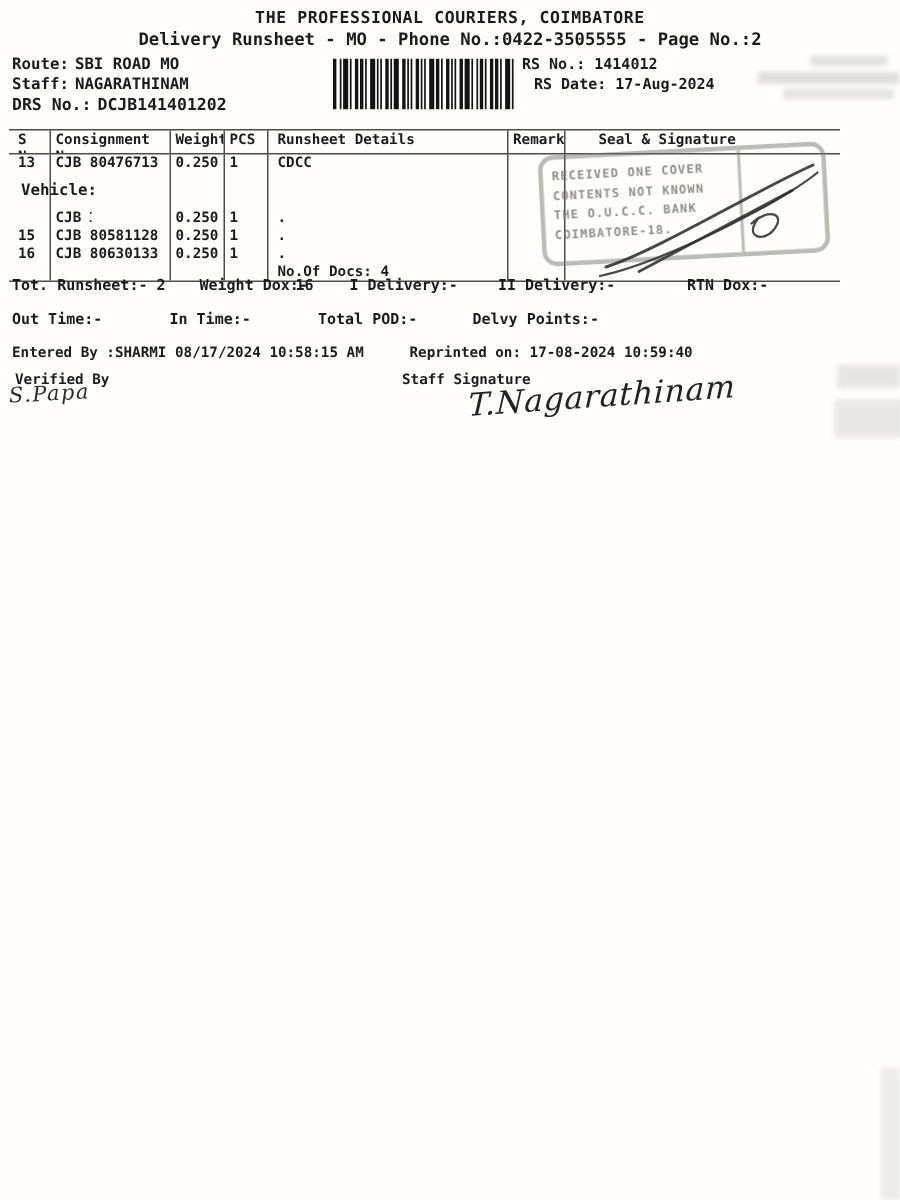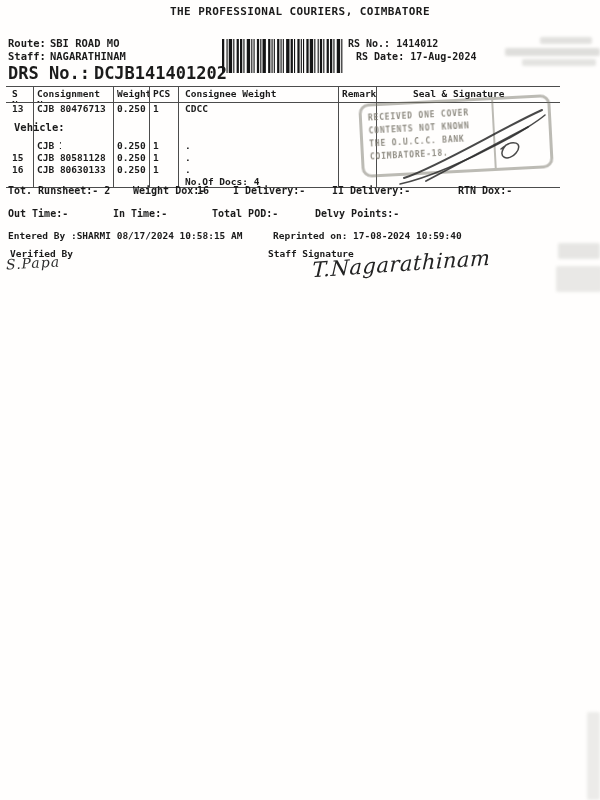--- a/index.html
+++ b/index.html
@@ -18,21 +18,21 @@
   .tbl{
     position:absolute;left:6px;top:86px;width:554px;
     display:grid;grid-template-columns:27px 80px 36px 29px 160px 38px 184px;
     border-top:1px solid #4c4c4c;border-bottom:1px solid #4c4c4c;
   }
   .cell{font-size:9.5px;font-weight:700;line-height:1.15;padding:1px 2px 0 3px;overflow:hidden;}
   .cell.head{height:13px;border-bottom:1px solid #4c4c4c;padding-top:2px;}
   .cell.c1,.cell.c2,.cell.c3,.cell.c4,.cell.c5,.cell.c6{border-left:1px solid #4c4c4c;}
   .cell.c0{padding-left:6px;}
   .cell.c4{padding-left:6px;}
-  .cell.head.c6{padding-left:36px;}
+  .cell.head.c6{padding-left:22px;}
   
   .stamp{
     position:absolute;left:360px;top:99px;width:186px;height:68px;
     border:3px solid rgba(122,119,108,.5);border-radius:10px;
     transform:rotate(-3deg);display:flex;z-index:3;
     filter:blur(.3px);
   }
   .stamp-left{width:124px;padding:5px 0 0 6px;}
   .stamp-line{font-size:8px;font-weight:700;letter-spacing:.8px;line-height:13px;color:rgba(124,121,110,.85);white-space:nowrap;}
   .stamp-divider{width:0;border-left:2.5px solid rgba(122,119,108,.5);margin:0;}
@@ -51,28 +51,29 @@
   }
   .smudge{position:absolute;background:#c9c9c5;filter:blur(1.6px);border-radius:2px;}
   .barcode{position:absolute;left:222px;top:39px;}
 </style>
 </head>
 <body>
 
 <div class="page">
 
   <div class="abs title">THE PROFESSIONAL COURIERS, COIMBATORE</div>
+  <div class="abs subtitle">Delivery Runsheet - MO - Phone No.:0422-3505555 - Page No.:2</div>
 
   <div class="abs meta" style="left:8px;top:37px;">
     <span class="lbl">Route:</span><span>SBI ROAD MO</span>
   </div>
   <div class="abs meta" style="left:8px;top:50px;">
     <span class="lbl">Staff:</span><span>NAGARATHINAM</span>
   </div>
-  <div class="abs meta" style="left:8px;top:63px;font-size:17px;">
+  <div class="abs meta" style="left:8px;top:63px;font-size:11px;">
     <span class="lbl">DRS No.:</span><span>DCJB141401202</span>
   </div>
   <div class="abs meta" style="left:14px;top:77px;font-weight:700;margin-top:44px;">
     <span>Vehicle:</span>
   </div>
 
   <div class="abs rsmeta" style="left:348px;top:38px;">
     <span>RS No.:</span>&nbsp;<span>1414012</span>
   </div>
   <div class="abs rsmeta" style="left:356px;top:51px;">
@@ -120,21 +121,21 @@
 
   <div class="smudge" style="left:540px;top:37px;width:52px;height:7px;opacity:.55;"></div>
   <div class="smudge" style="left:505px;top:48px;width:95px;height:8px;opacity:.6;"></div>
   <div class="smudge" style="left:522px;top:59px;width:74px;height:7px;opacity:.5;"></div>
 
   <div id="runsheet-table" class="tbl">
       <div class="cell c0 head">S No</div>
       <div class="cell c1 head">Consignment No</div>
       <div class="cell c2 head">Weight</div>
       <div class="cell c3 head">PCS</div>
-      <div class="cell c4 head">Consignee Weight</div>
+      <div class="cell c4 head">Runsheet Details</div>
       <div class="cell c5 head">Remarks</div>
       <div class="cell c6 head">Seal &amp; Signature</div>
       <div class="cell c0 body" style="height: 36px;">13</div>
       <div class="cell c1 body" style="height: 36px;">CJB 80476713</div>
       <div class="cell c2 body" style="height: 36px;">0.250</div>
       <div class="cell c3 body" style="height: 36px;">1</div>
       <div class="cell c4 body" style="height: 36px;">CDCC</div>
       <div class="cell c5 body" style="height: 36px;"></div>
       <div class="cell c6 body" style="height: 36px;"></div>
       <div class="cell c0 body" style="height: 11px; margin-left: 47px;">14</div>

